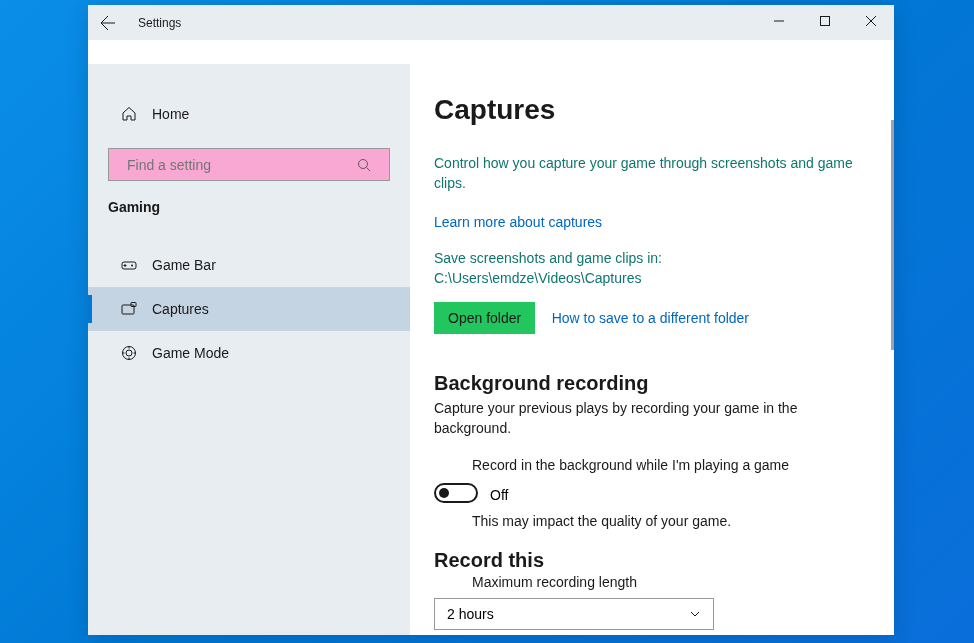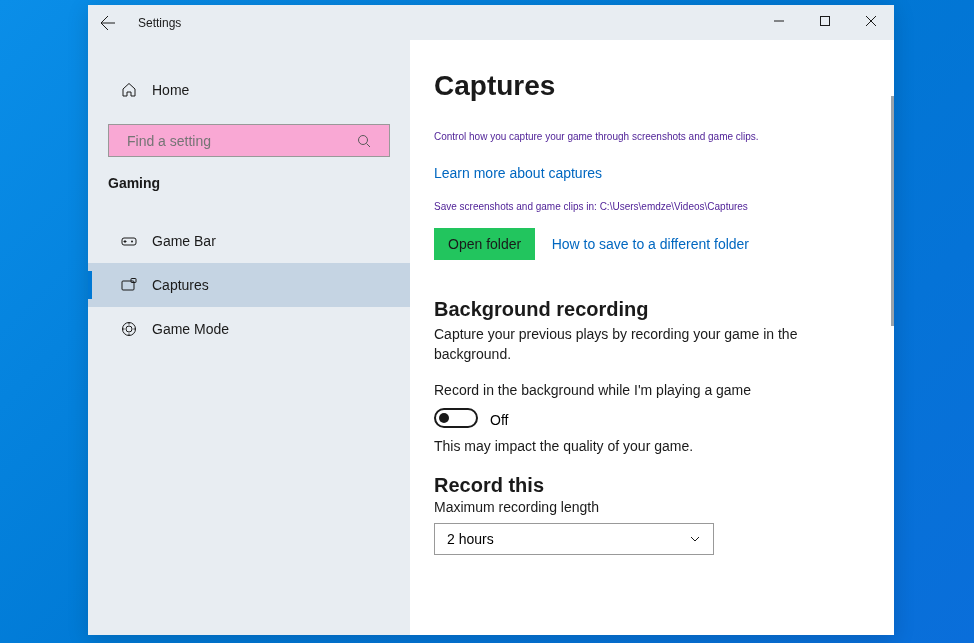--- a/index.html
+++ b/index.html
@@ -18,20 +18,21 @@
     .window {
       position: absolute;
       left: 88px;
       top: 5px;
       width: 806px;
       height: 630px;
       background: #fff;
       display: flex;
       flex-direction: column;
       box-shadow: 0 4px 20px rgba(0,0,0,0.15);
+      gap: 24px;
     }
     .titlebar {
       height: 35px;
       display: flex;
       align-items: center;
       background: #e8edf2;
       position: relative;
     }
     .back-btn {
       width: 40px;
@@ -138,22 +139,22 @@
       overflow-y: auto;
       position: relative;
     }
     .page-title {
       font-size: 28px;
       font-weight: 600;
       color: #1a1a1a;
       margin-bottom: 28px;
     }
     .desc {
-      font-size: 10px;
-      color: #4c1d95;
+      font-size: 14px;
+      color: #0f766e;
       line-height: 1.4;
       margin-bottom: 20px;
       max-width: 430px;
     }
     .link {
       color: #0067c0;
       font-size: 14px;
       cursor: pointer;
       display: inline-block;
     }
@@ -205,20 +206,21 @@
       width: 10px;
       height: 10px;
       border-radius: 50%;
       background: #1a1a1a;
     }
     .toggle-lbl { font-size: 14px; }
     .note {
       font-size: 14px;
       color: #1a1a1a;
       margin-bottom: 8px;
+      margin-left: 38px;
     }
     .subhead2 {
       font-size: 20px;
       font-weight: 600;
       color: #1a1a1a;
       margin-top: 20px;
       margin-bottom: 2px;
     }
     .select-wrap { margin-top: 8px; }
     .select {

